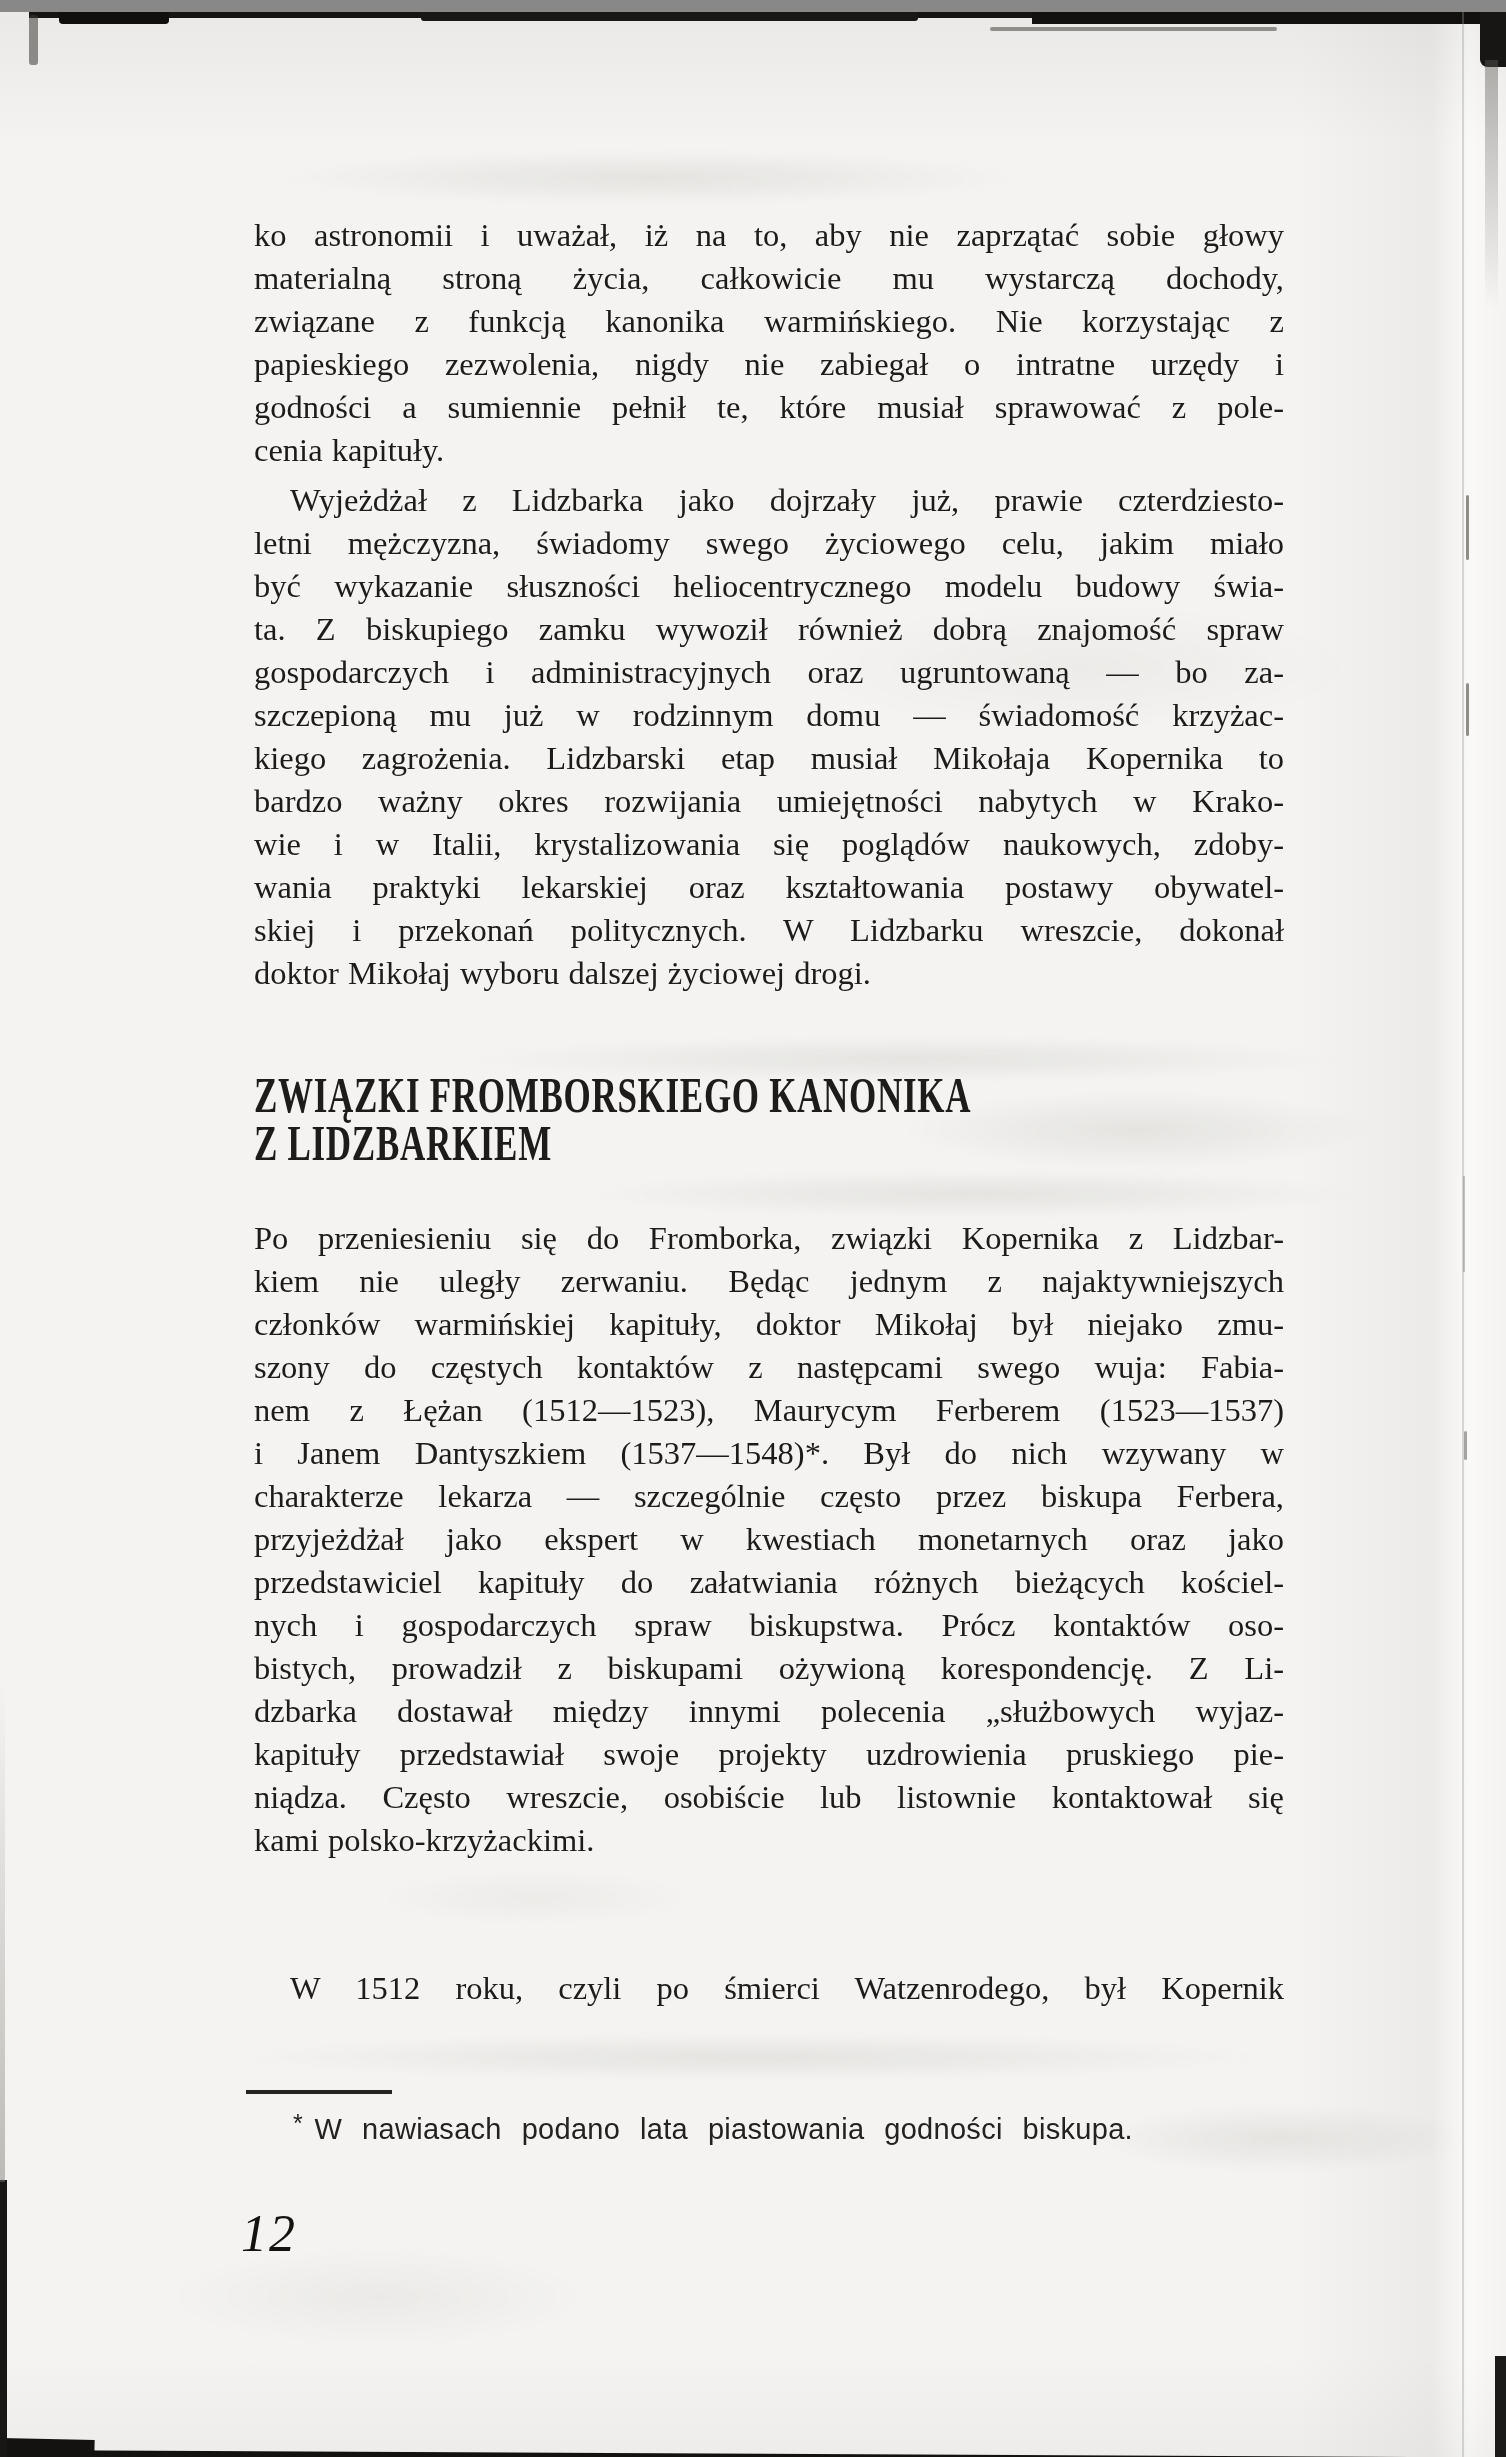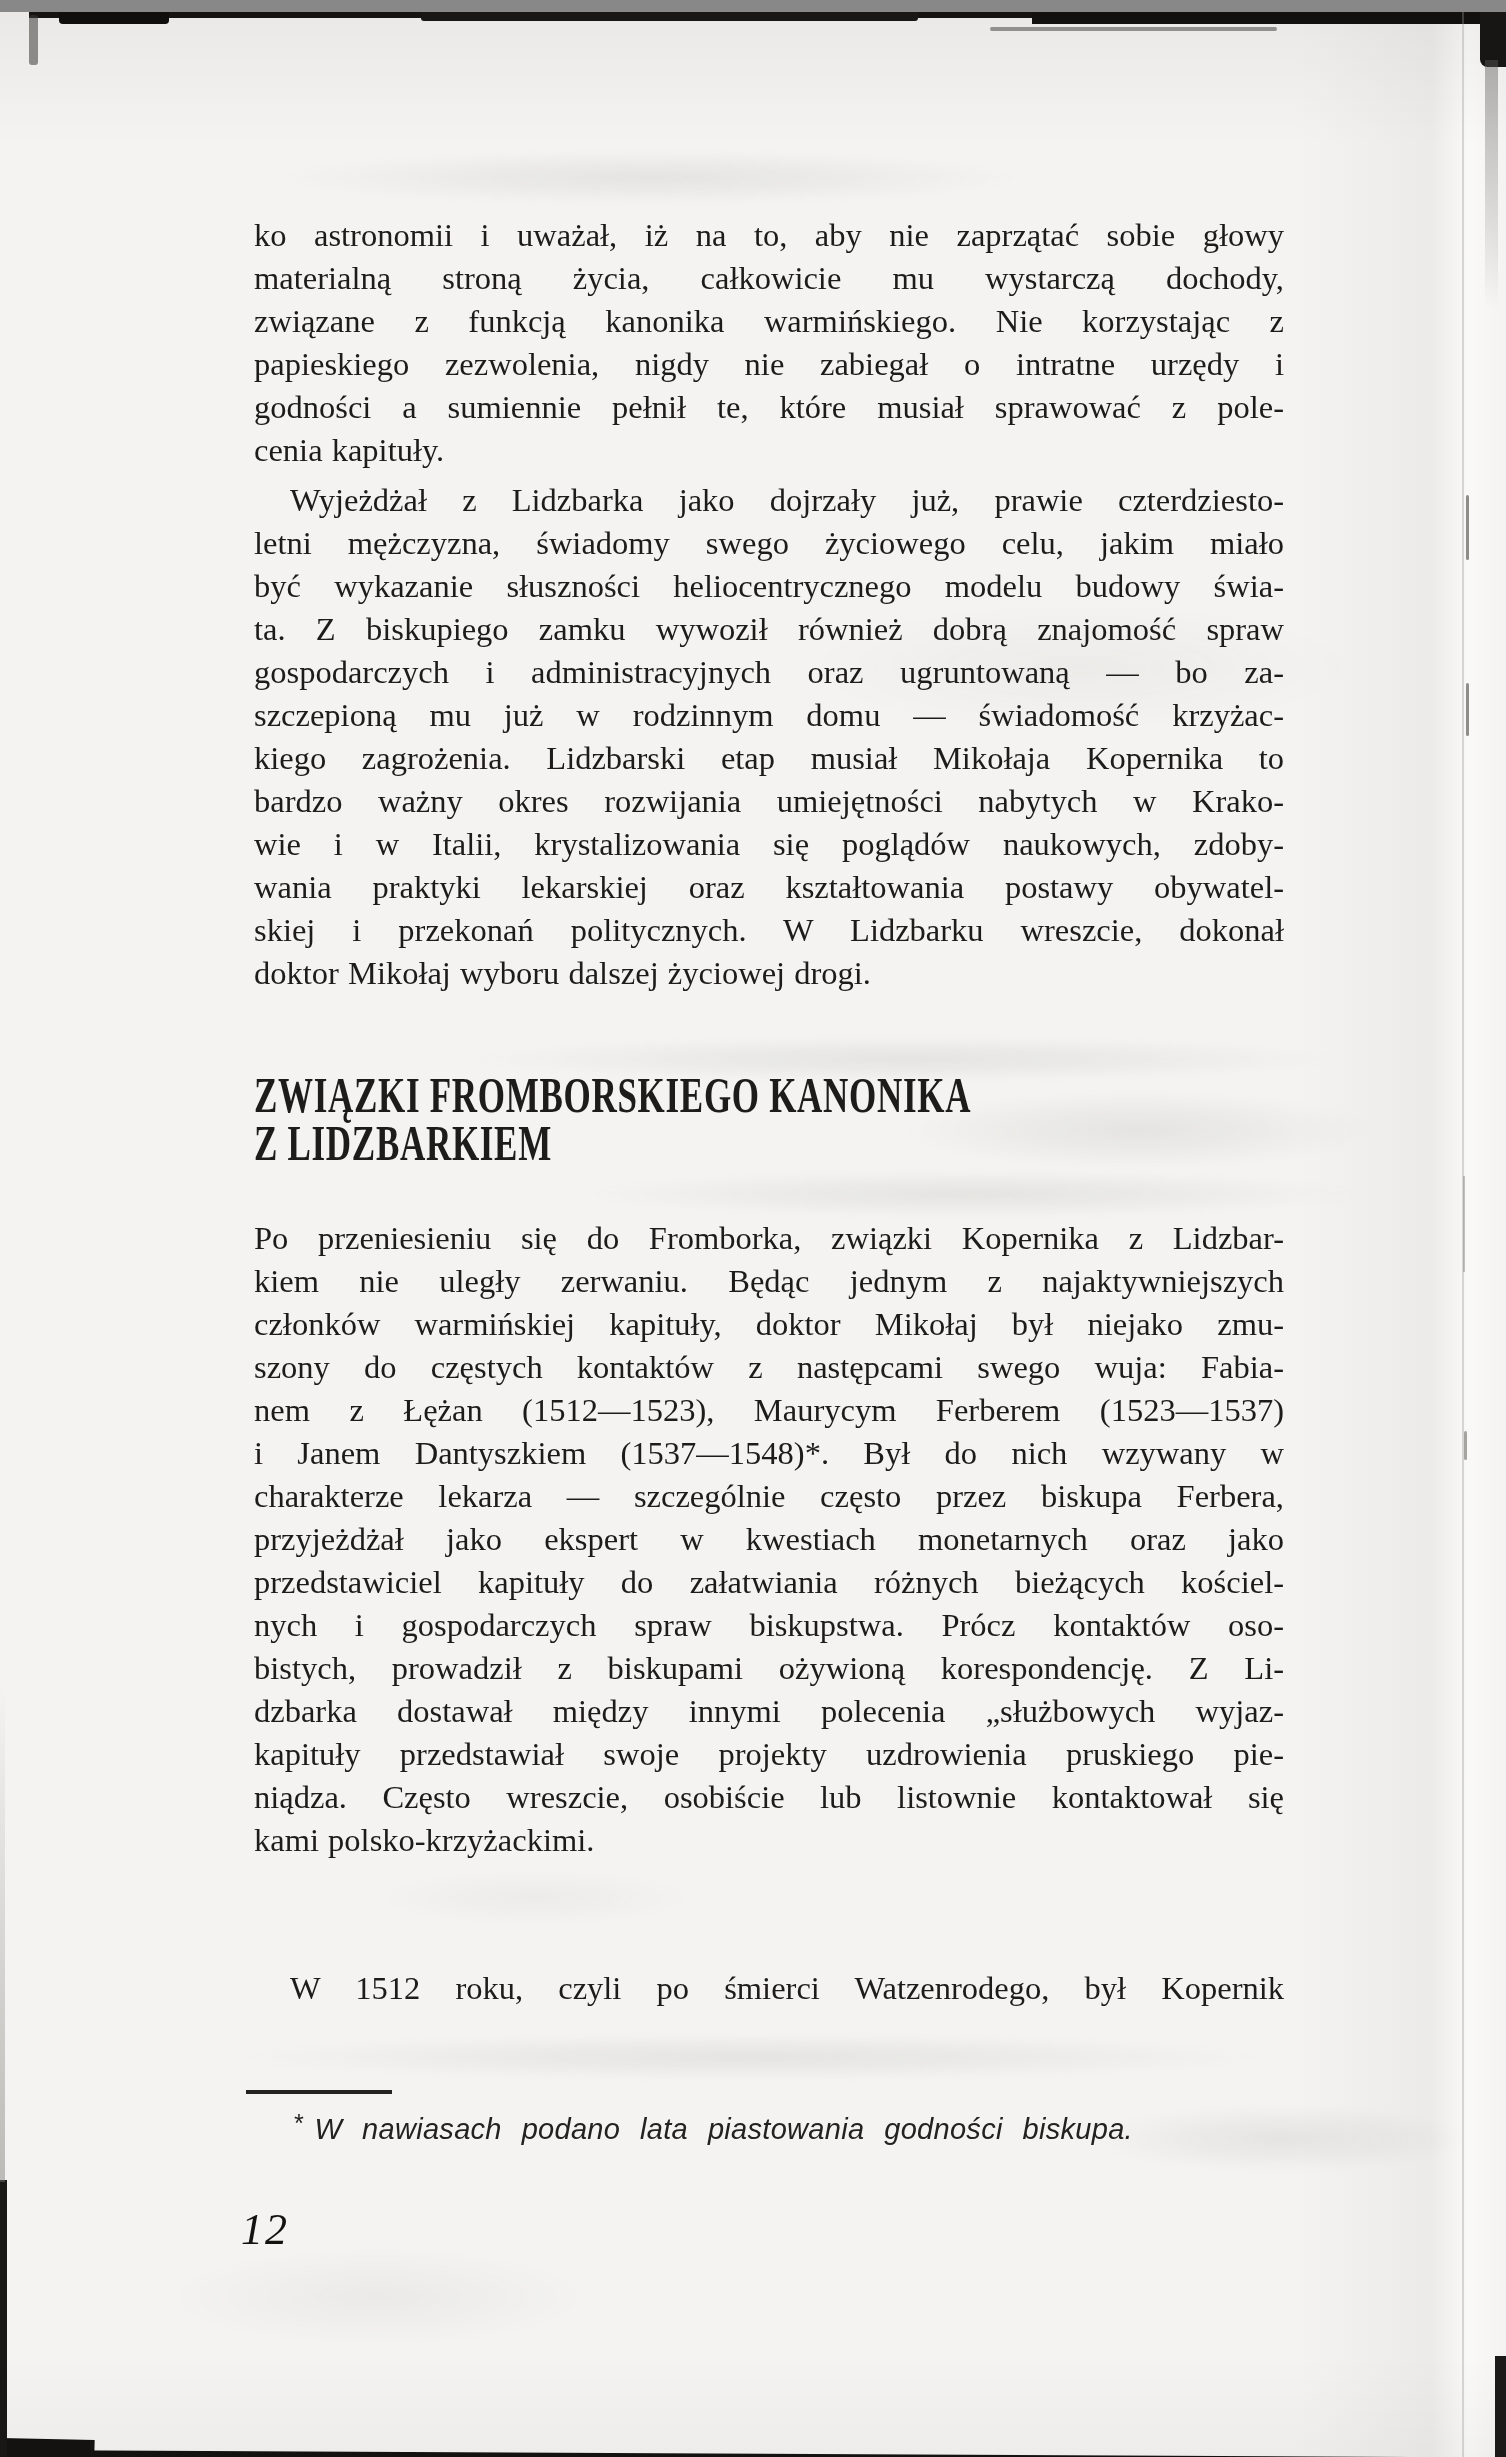--- a/index.html
+++ b/index.html
@@ -40,29 +40,28 @@
 
   .footnote-rule{
     position:absolute;left:246px;top:2078px;width:146px;height:3.8px;
     background:#242220;
   }
   .footnote{
     position:absolute;left:293px;top:2100px;width:918px;
     font-family:"Liberation Sans","DejaVu Sans",sans-serif;
     font-size:29px;line-height:34px;word-spacing:11.5px;letter-spacing:0.3px;
     color:#242220;
-    font-style:italic;
   }
   .fn-marker{
     display:inline-block;transform:translateY(-6.7px);
     font-size:25px;margin-right:11.5px;word-spacing:normal;
   }
   .page-number{
     position:absolute;left:241px;top:2192px;
-    font-style:italic;font-size:44px;letter-spacing:1.9px;color:#14120f;
+    font-style:italic;font-size:52px;letter-spacing:1.9px;color:#14120f;
   }
 
   
   .artifact{position:absolute;pointer-events:none;}
   .a-top-line{left:29px;top:0;width:1478px;height:5.7px;background:#151412;}
   .a-top-thick-left{left:59px;top:0;width:110px;height:12.4px;background:#100f0e;border-radius:0 0 3.8px 3.8px;}
   .a-top-mid{left:421px;top:0;width:497px;height:8.6px;background:#181715;border-radius:0 0 2.9px 2.9px;}
   .a-top-right{left:1032px;top:0;width:474px;height:11.5px;background:#121110;}
   .a-top-sub-right{left:990px;top:15.3px;width:287px;height:3.8px;background:rgba(70,68,64,0.55);border-radius:1.9px;}
   .a-top-left-nick{left:29px;top:2.9px;width:8.6px;height:50px;background:rgba(60,58,55,0.55);border-radius:2.9px;}

